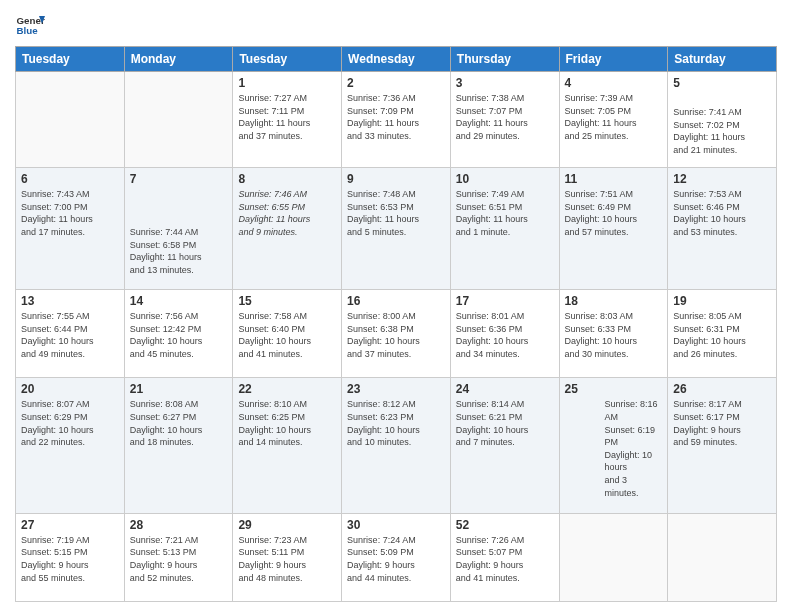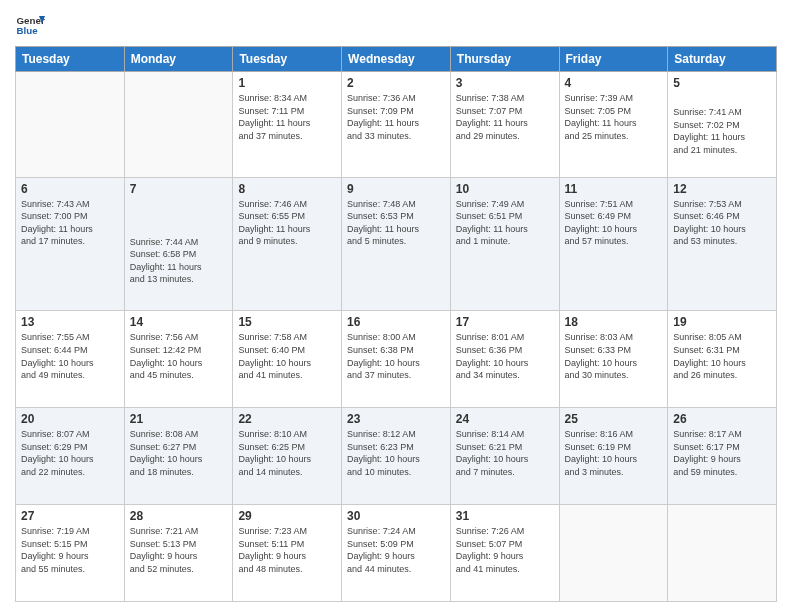--- a/index.html
+++ b/index.html
@@ -118,21 +118,21 @@
           <th>Friday</th>
           <th>Saturday</th>
         </tr>
     </thead>
     <tbody id="calendar-body">
     <tr>
           <td class="empty"></td>
           <td class="empty"></td>
           <td>
             <span class="day-number">1</span>
-            <div class="day-info" style="white-space: pre-line;">Sunrise: 8:34 AM
+            <div class="day-info" style="white-space: pre-line;">Sunrise: 7:27 AM
 Sunset: 7:11 PM
 Daylight: 11 hours
 and 37 minutes.</div>
           </td>
           <td>
             <span class="day-number">2</span>
             <div class="day-info" style="white-space: pre-line;">Sunrise: 7:36 AM
 Sunset: 7:09 PM
 Daylight: 11 hours
 and 33 minutes.</div>
@@ -169,21 +169,21 @@
           </td>
           <td>
             <span class="day-number">7</span>
             <div class="day-info" style="white-space: pre-line; margin-top: 40px;">Sunrise: 7:44 AM
 Sunset: 6:58 PM
 Daylight: 11 hours
 and 13 minutes.</div>
           </td>
           <td>
             <span class="day-number">8</span>
-            <div class="day-info" style="white-space: pre-line;">Sunrise: 7:46 AM
+            <div class="day-info" style="white-space: pre-line; font-style: italic;">Sunrise: 7:46 AM
 Sunset: 6:55 PM
 Daylight: 11 hours
 and 9 minutes.</div>
           </td>
           <td>
             <span class="day-number">9</span>
             <div class="day-info" style="white-space: pre-line;">Sunrise: 7:48 AM
 Sunset: 6:53 PM
 Daylight: 11 hours
 and 5 minutes.</div>
@@ -292,21 +292,21 @@
           </td>
           <td>
             <span class="day-number">24</span>
             <div class="day-info" style="white-space: pre-line;">Sunrise: 8:14 AM
 Sunset: 6:21 PM
 Daylight: 10 hours
 and 7 minutes.</div>
           </td>
           <td>
             <span class="day-number">25</span>
-            <div class="day-info" style="white-space: pre-line;">Sunrise: 8:16 AM
+            <div class="day-info" style="white-space: pre-line; margin-left: 40px;">Sunrise: 8:16 AM
 Sunset: 6:19 PM
 Daylight: 10 hours
 and 3 minutes.</div>
           </td>
           <td>
             <span class="day-number">26</span>
             <div class="day-info" style="white-space: pre-line;">Sunrise: 8:17 AM
 Sunset: 6:17 PM
 Daylight: 9 hours
 and 59 minutes.</div>
@@ -335,21 +335,21 @@
 and 48 minutes.</div>
           </td>
           <td>
             <span class="day-number">30</span>
             <div class="day-info" style="white-space: pre-line;">Sunrise: 7:24 AM
 Sunset: 5:09 PM
 Daylight: 9 hours
 and 44 minutes.</div>
           </td>
           <td>
-            <span class="day-number">31</span>
+            <span class="day-number">52</span>
             <div class="day-info" style="white-space: pre-line;">Sunrise: 7:26 AM
 Sunset: 5:07 PM
 Daylight: 9 hours
 and 41 minutes.</div>
           </td>
           <td class="empty"></td>
           <td class="empty"></td>
         </tr>
       </tbody>
   </table>

